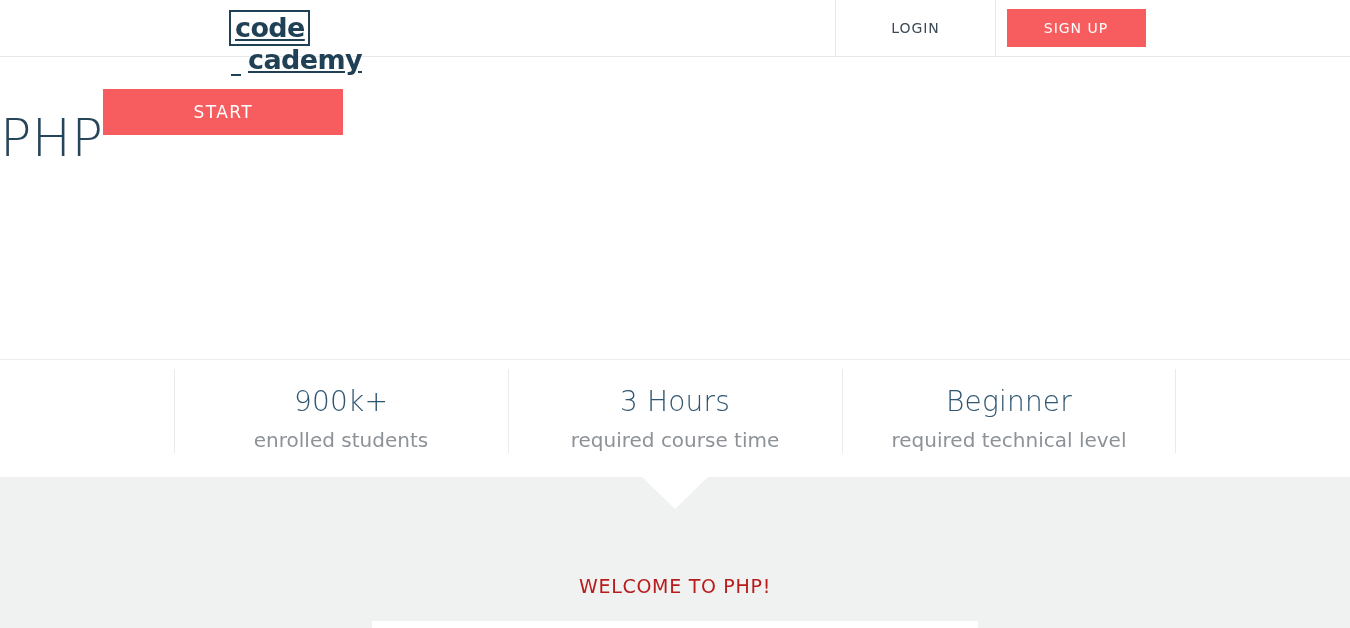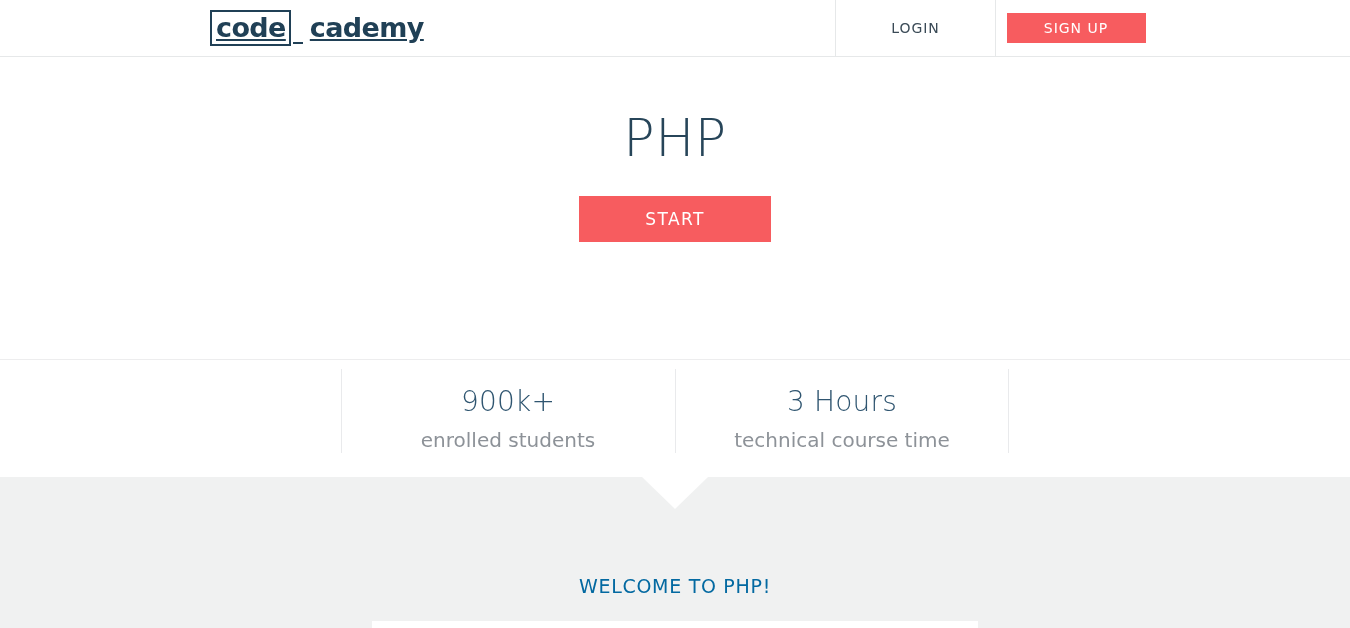--- a/index.html
+++ b/index.html
@@ -18,30 +18,31 @@
   
   .site-header {
     position: relative;
     height: 57px;
     background: #ffffff;
     border-bottom: 1px solid #e6e8e9;
     box-sizing: border-box;
   }
   .logo {
     position: absolute;
-    left: 210px;
+    left: 229px;
     top: 10px;
     display: flex;
     align-items: baseline;
     font-size: 27px;
     font-weight: 600;
     color: #204056;
     letter-spacing: -0.6px;
     line-height: 1;
     user-select: none;
+    flex-direction: column;
   }
   .logo-boxed {
     border: 2px solid #204056;
     padding: 2px 3px 3px 4px;
     line-height: 1;
     display: inline-block;
   }
   .logo-rest {
     display: inline-block;
     padding-left: 19px;
@@ -87,42 +88,41 @@
   }
   .signup-cell {
     width: 160px;
     height: 56px;
     display: flex;
     align-items: center;
     justify-content: center;
   }
   .signup-btn {
     width: 139px;
-    height: 30px;
+    height: 38px;
     background: #f75c5f;
     color: #ffffff;
     border: none;
     font-size: 14px;
     letter-spacing: 1px;
     font-family: "DejaVu Sans", sans-serif;
     cursor: pointer;
     display: flex;
     align-items: center;
     justify-content: center;
   }
 
   
   .hero {
     height: 303px;
     background: #ffffff;
     border-bottom: 1px solid #ededee;
     box-sizing: border-box;
     display: flex;
-    flex-direction: column;
-    align-items: center;
+    align-items: flex-start;
   }
   .hero-title {
     margin: 0;
     padding-top: 55px;
     font-size: 52px;
     font-weight: 300;
     color: #274559;
     letter-spacing: 0.5px;
     line-height: 1;
   }
@@ -131,21 +131,21 @@
     padding-top: 32px;
     width: 480px;
     text-align: center;
     font-size: 16px;
     line-height: 20px;
     color: #8d9298;
     font-weight: 400;
   }
   .start-btn {
     margin-top: 32px;
-    width: 192px;
+    width: 240px;
     height: 46px;
     background: #f75c5f;
     color: #ffffff;
     border: none;
     font-size: 17px;
     letter-spacing: 1.4px;
     font-family: "DejaVu Sans", sans-serif;
     cursor: pointer;
     display: flex;
     align-items: center;
@@ -228,21 +228,21 @@
   }
   .welcome-heading {
     position: absolute;
     top: 98px;
     left: 0;
     right: 0;
     text-align: center;
     margin: 0;
     font-size: 19px;
     font-weight: 400;
-    color: #0369a1;
+    color: #b91c1c;
     letter-spacing: 0.7px;
   }
   .lesson-card {
     position: absolute;
     left: 372px;
     top: 144px;
     width: 606px;
     height: 40px;
     background: #ffffff;
   }
@@ -277,23 +277,27 @@
 
 <section class="stats">
 
   <div class="stat">
     <div class="stat-value">900k+</div>
     <div class="stat-label">enrolled students</div>
   </div>
 
   <div class="stat">
     <div class="stat-value">3 Hours</div>
-    <div class="stat-label">technical course time</div>
+    <div class="stat-label">required course time</div>
   </div>
 
+  <div class="stat">
+    <div class="stat-value">Beginner</div>
+    <div class="stat-label">required technical level</div>
+  </div>
 
 </section>
 
 <section class="lesson-section">
   <div class="notch"></div>
   <h2 class="welcome-heading">WELCOME TO PHP!</h2>
   <div class="lesson-card"></div>
 </section>
 
 </body></html>

